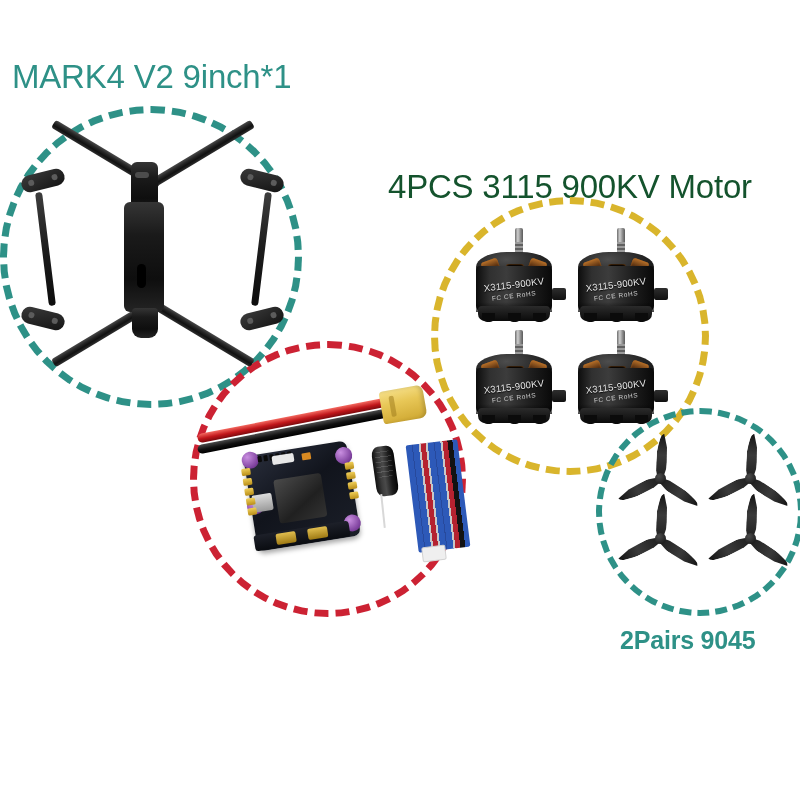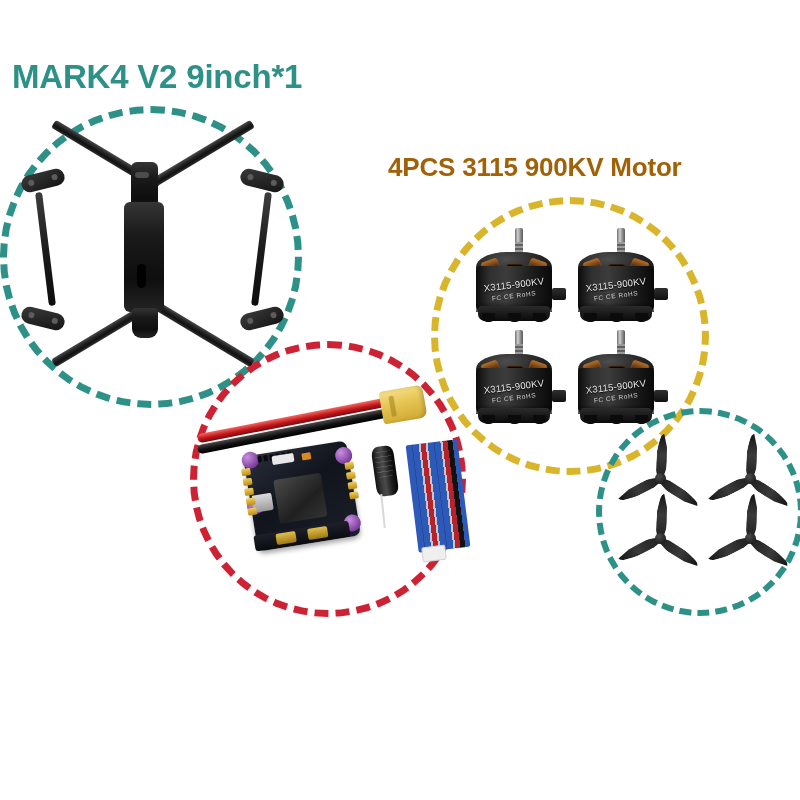--- a/index.html
+++ b/index.html
@@ -12,35 +12,35 @@
     width: 800px;
     height: 800px;
     background: #ffffff;
     overflow: hidden;
     font-family: "Liberation Sans", sans-serif;
   }
 
   
   .label {
     position: absolute;
-    font-weight: bold;
+    font-weight: normal;
     white-space: nowrap;
     letter-spacing: -0.2px;
   }
   #label-frame {
     left: 12px;
     top: 58px;
     font-size: 33px;
     color: #2e9187;
   }
   #label-motor {
     left: 388px;
-    top: 152px;
-    font-size: 26px;
-    color: #a16207;
+    top: 168px;
+    font-size: 33px;
+    color: #14532d;
   }
   #label-esc {
     left: 205px;
     top: 617px;
     font-size: 28px;
     color: #cc2233;
   }
   #label-prop {
     left: 620px;
     top: 618px;
@@ -307,20 +307,21 @@
 <body>
 
 <div id="canvas">
 
   <div class="label" id="label-frame">MARK4 V2 9inch*1</div>
 
   <div class="label" id="label-motor">4PCS 3115 900KV Motor</div>
 
 
   <div class="label" id="label-prop">
+    <div>2Pairs 9045</div>
   </div>
 
   <div class="dashed-circle" style="left:0px; top:106px; width:302px; height:302px; border:7px dashed #2e9187;"></div>
 
   <div class="dashed-circle" style="left:431px; top:197px; width:278px; height:278px; border:7px dashed #d9b52c;"></div>
 
   <div class="dashed-circle" style="left:190px; top:341px; width:276px; height:276px; border:7px dashed #cc2233;"></div>
 
   <div class="dashed-circle" style="left:596px; top:408px; width:208px; height:208px; border:6px dashed #2e9187;"></div>
 

